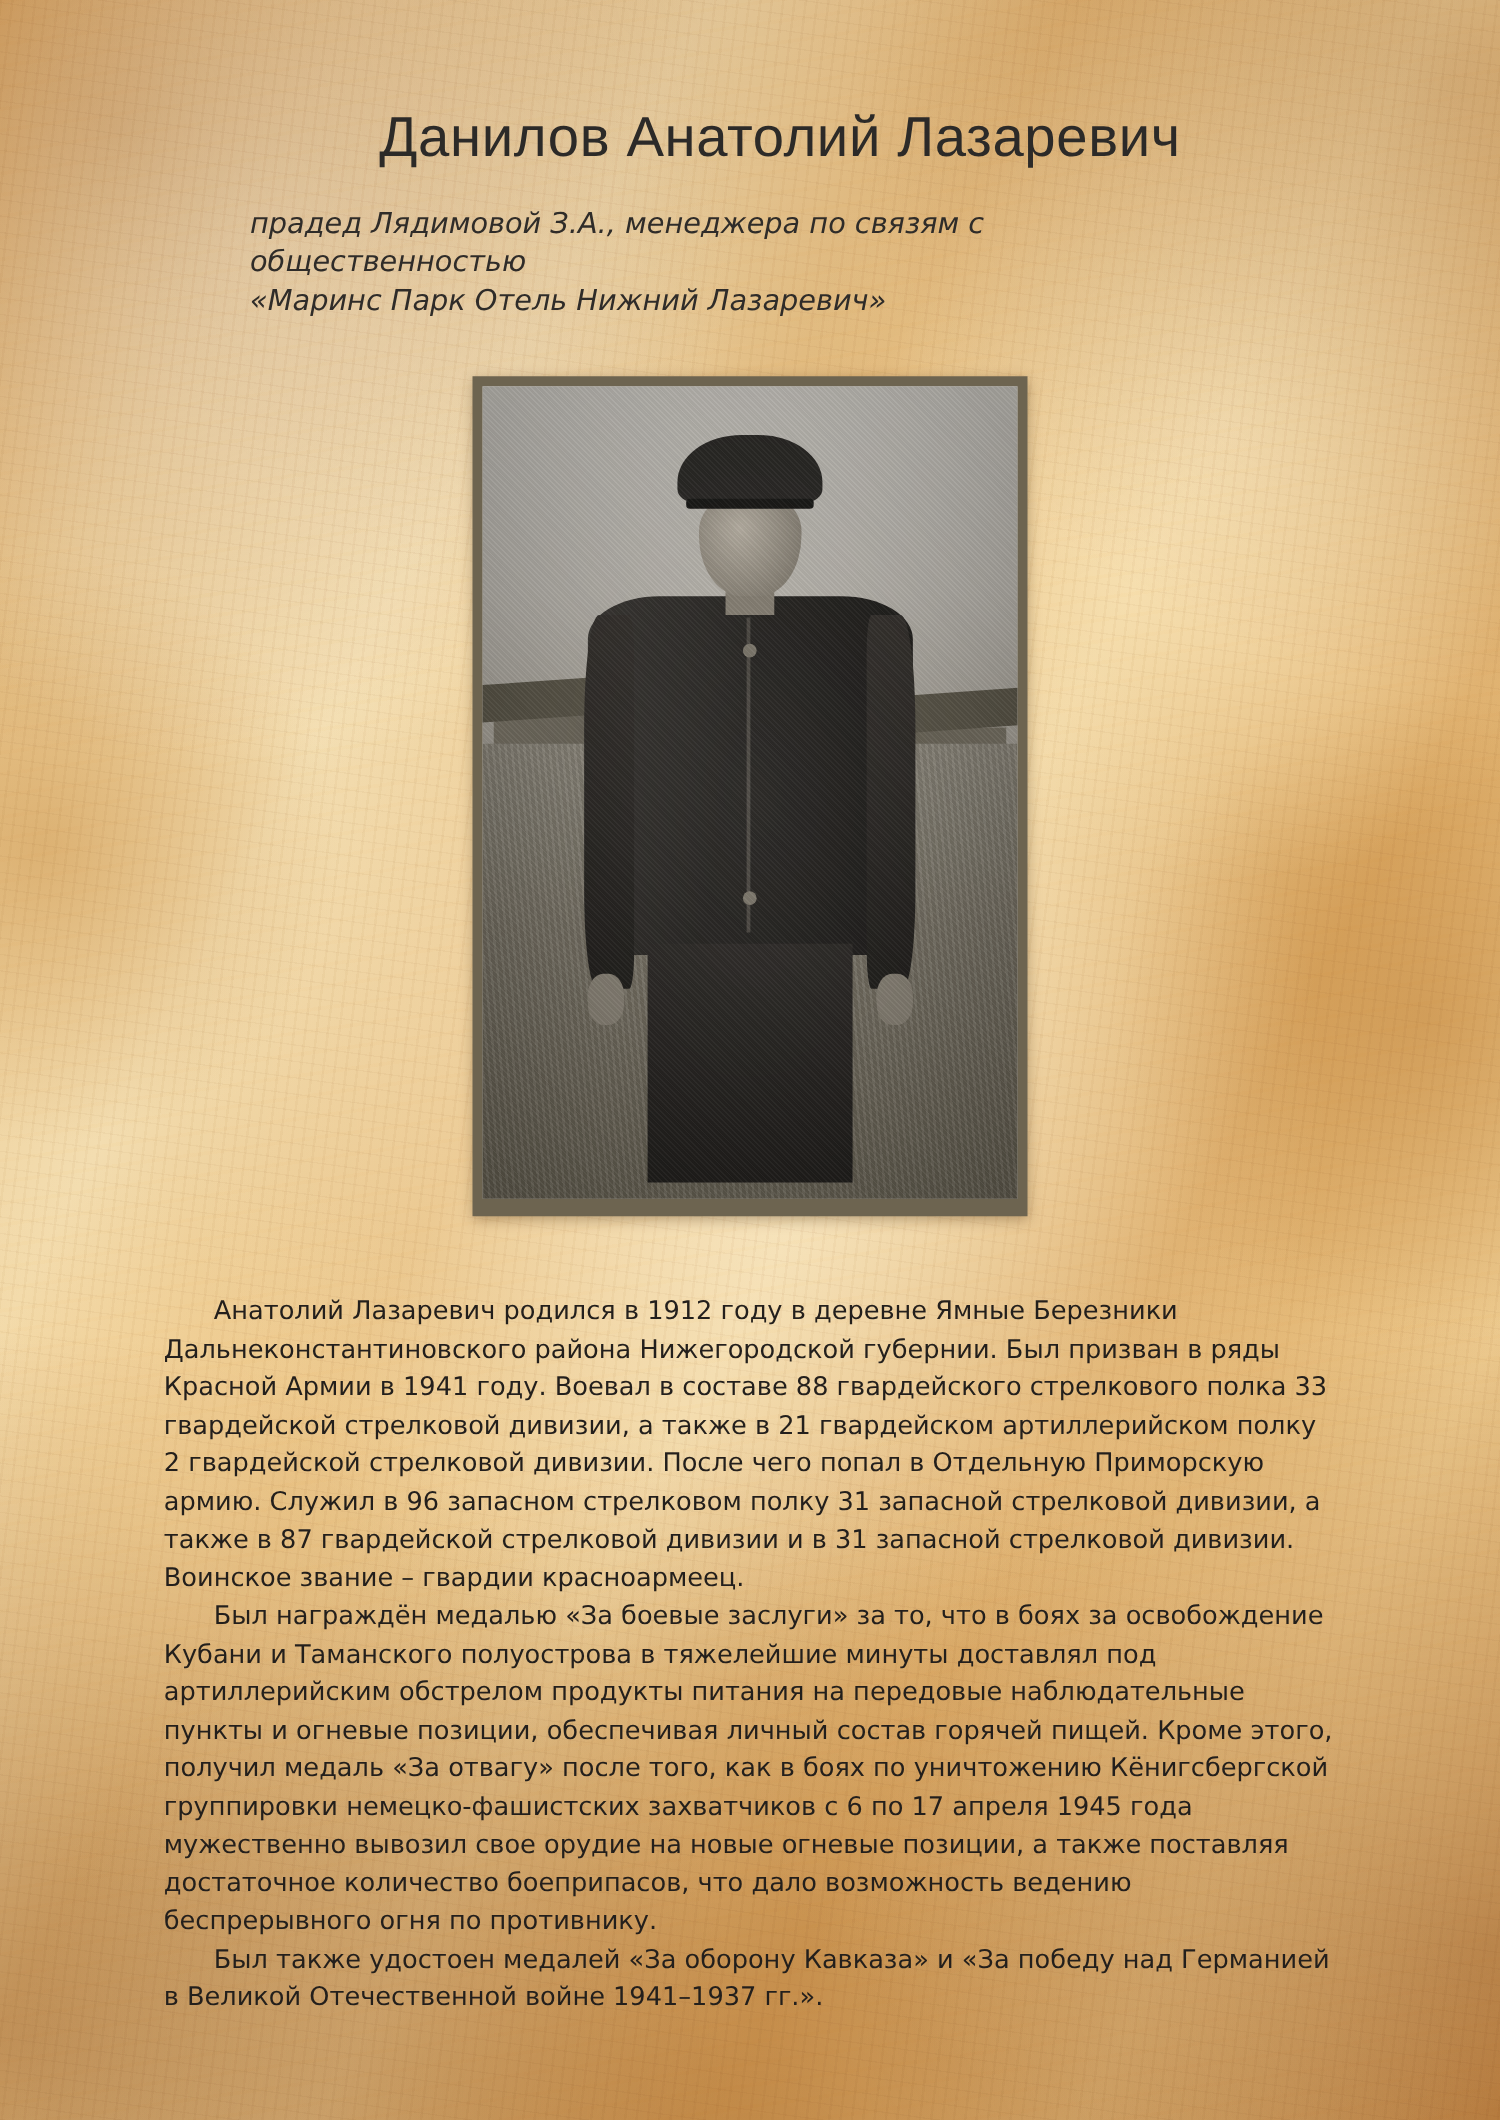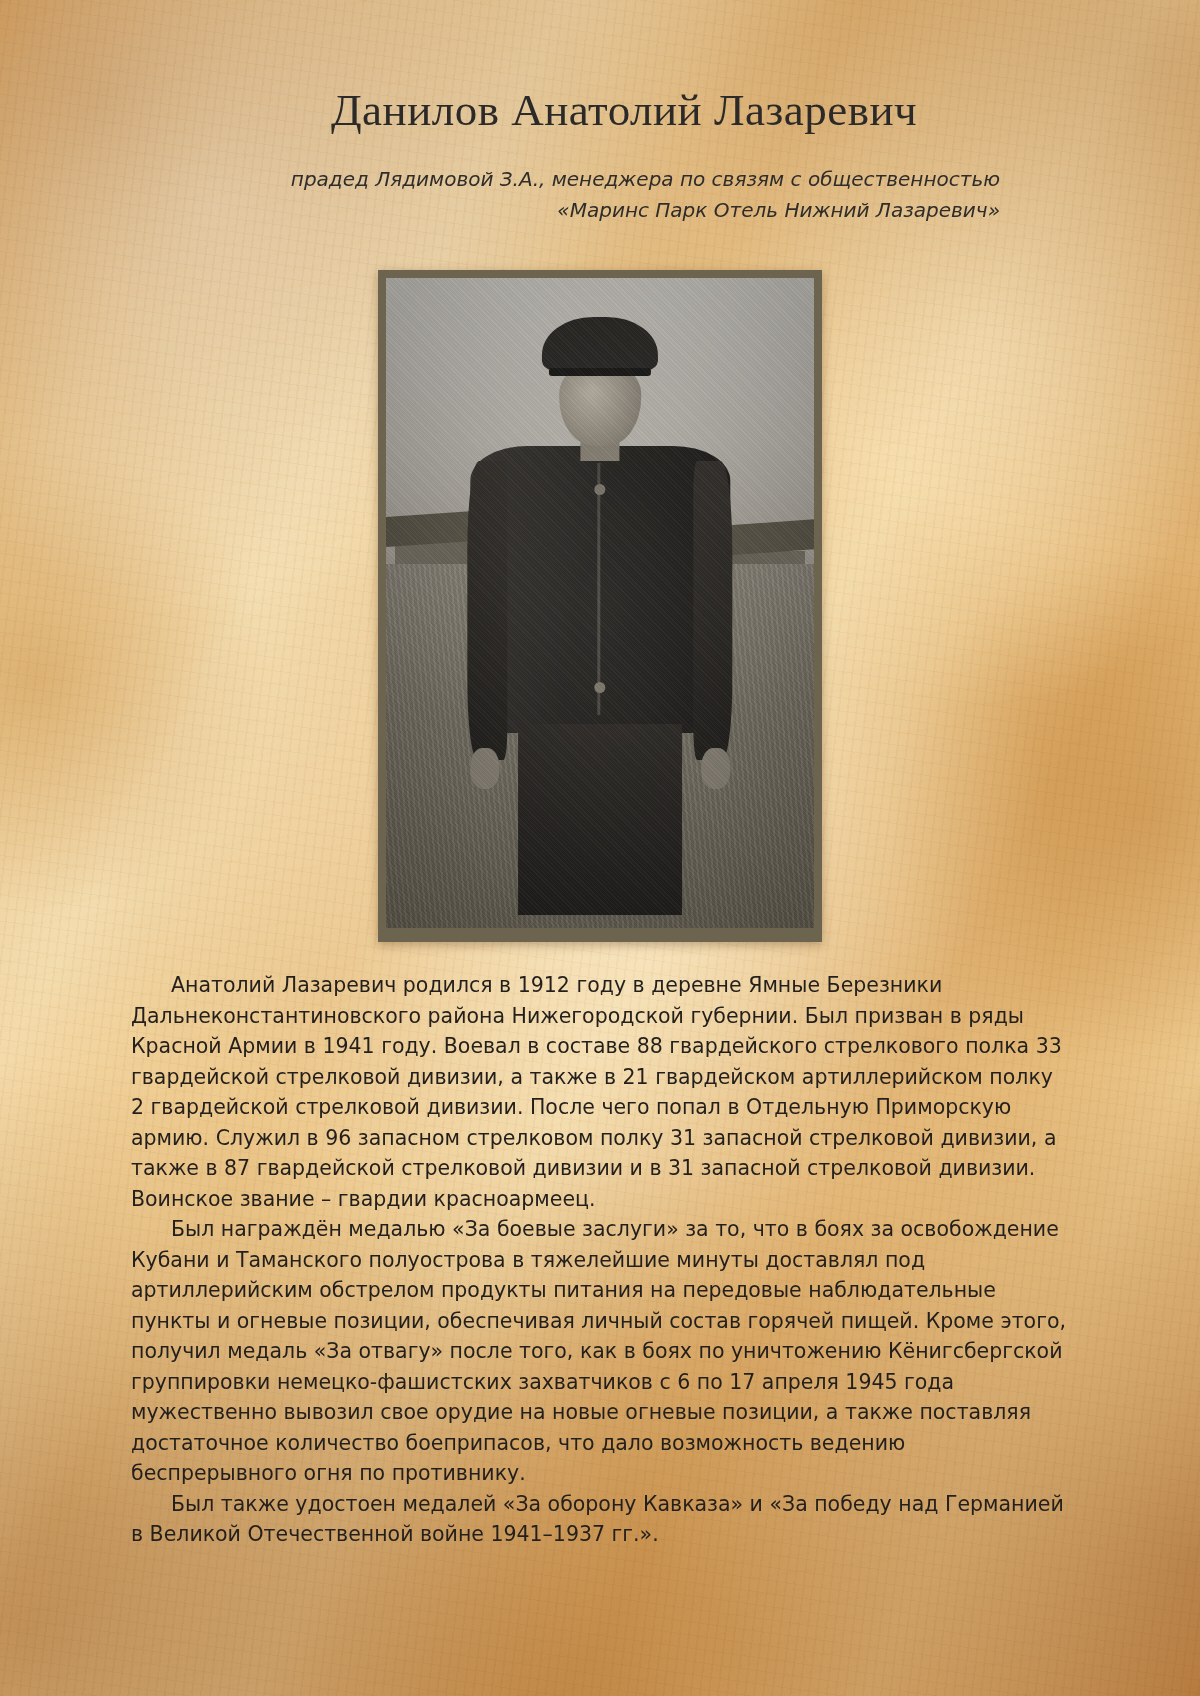--- a/index.html
+++ b/index.html
@@ -71,28 +71,28 @@
 
   
   .title {
     margin: 0;
     padding-top: 84px;
     text-align: center;
     font-size: 45px;
     font-weight: 400;
     letter-spacing: 0.5px;
     color: #2c2a28;
-    font-family: Liberation Serif, serif;
+    font-family: Liberation Sans, sans-serif;
     padding-left: 48px;
   }
   .subtitle {
     margin: 28px auto 0 auto;
     width: 800px;
-    text-align: right;
-    font-size: 20px;
+    text-align: left;
+    font-size: 23px;
     line-height: 31px;
     font-style: italic;
     color: #2f2c29;
   }
 
   
   .photo-wrap {
     margin: 44px auto 0 auto;
     width: 444px;
     height: 672px;
@@ -270,21 +270,21 @@
     position: absolute;
     inset: 0;
     background-image:
       repeating-linear-gradient(45deg, rgba(255,255,255,0.035) 0 1px, rgba(0,0,0,0.04) 1px 3px),
       radial-gradient(ellipse at 50% 50%, rgba(255,255,255,0.06), rgba(0,0,0,0.25) 95%);
     filter: grayscale(100%);
   }
 
   
   .article {
-    margin: 28px auto 0 auto;
+    margin: 60px auto 0 auto;
     width: 938px;
     color: #231f1c;
     font-size: 20.5px;
     line-height: 30.5px;
     text-align: left;
   }
   .article p {
     margin: 0;
     text-indent: 40px;
   }

